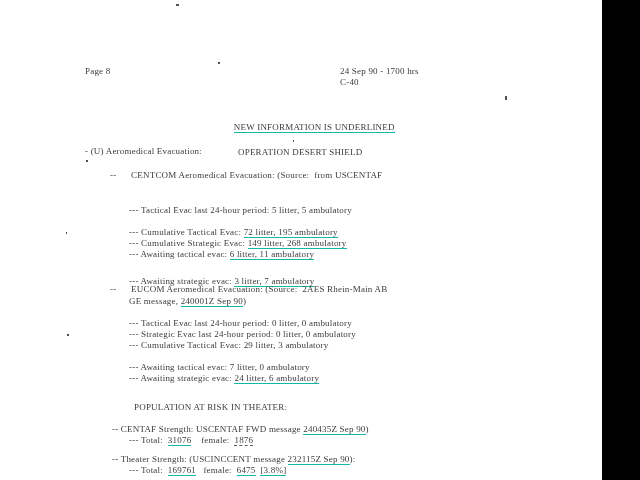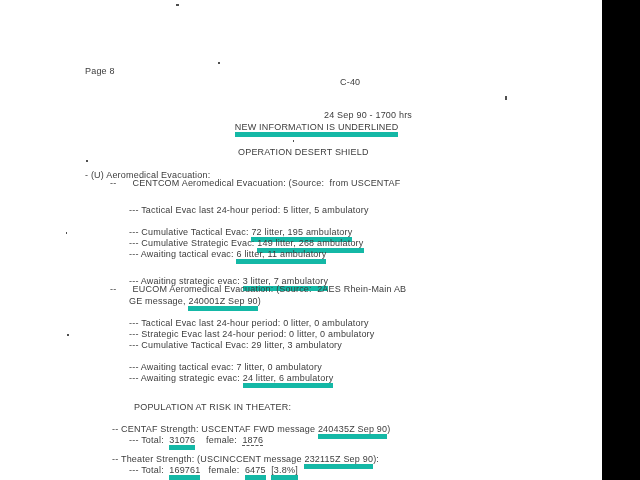--- a/index.html
+++ b/index.html
@@ -6,57 +6,57 @@
     margin: 0; padding: 0;
     width: 640px; height: 480px;
     overflow: hidden;
     background: #ffffff;
   }
   .screen {
     position: relative;
     width: 640px; height: 480px;
     background: #ffffff;
     overflow: hidden;
-    font-family: Liberation Sans, sans-serif;
+    font-family: Liberation Serif, serif;
     font-size: 9px;
     line-height: 11px;
     color: #3c3c3c;
   }
   .line {
     position: absolute;
     white-space: pre;
     letter-spacing: 0.2px;
   }
-  .u { border-bottom: 5px solid #14b8a6; }
+  .u { border-bottom: 1px solid #14b8a6; }
   .u-dashed { border-bottom: 1px dashed #5a5a5a; }
   .scan-strip {
     position: absolute;
     top: 0; right: 0;
     width: 38px; height: 480px;
     background: #000000;
   }
   .noise { position: absolute; background: #4f4f4f; }
 </style>
 </head>
 <body>
 
 <div class="screen">
 
   <div class="line" style="left:85px; top:66px;">Page 8</div>
-  <div class="line" style="left:324px; top:66px;margin-top:44px;">24 Sep 90 - 1700 hrs</div>
+  <div class="line" style="left:340px; top:66px;">24 Sep 90 - 1700 hrs</div>
   <div class="line" style="left:340px; top:77px;">C-40</div>
 
   <div class="line" style="left:238px; top:99px;margin-top:48px;">OPERATION DESERT SHIELD</div>
   <div class="line" style="left:224px; top:111px;">
     <span class="u">NEW INFORMATION IS UNDERLINED</span>
   </div>
 
-  <div class="line" style="left:85px; top:146px;margin-top:24px;">- (U) Aeromedical Evacuation:</div>
+  <div class="line" style="left:85px; top:146px;">- (U) Aeromedical Evacuation:</div>
 
-  <div class="line" style="left:110px; top:178px;text-align:center;">--      CENTCOM Aeromedical Evacuation: (Source:  from USCENTAF</div>
+  <div class="line" style="left:110px; top:170px;text-align:center;">--      CENTCOM Aeromedical Evacuation: (Source:  from USCENTAF</div>
 
   <div class="line" style="left:129px; top:205px;"><span>--- Tactical Evac last 24-hour period: 5 litter, 5 ambulatory</span></div>
   <div class="line" style="left:129px; top:227px;"><span>--- Cumulative Tactical Evac: </span><span class="u">72 litter, 195 ambulatory</span></div>
   <div class="line" style="left:129px; top:238px;"><span>--- Cumulative Strategic Evac: </span><span class="u">149 litter, 268 ambulatory</span></div>
   <div class="line" style="left:129px; top:249px;"><span>--- Awaiting tactical evac: </span><span class="u">6 litter, 11 ambulatory</span></div>
   <div class="line" style="left:129px; top:276px;"><span>--- Awaiting strategic evac: </span><span class="u">3 litter, 7 ambulatory</span></div>
 
   <div class="line" style="left:110px; top:284px;">--      EUCOM Aeromedical Evacuation: (Source:  2AES Rhein-Main AB</div>
   <div class="line" style="left:129px; top:296px;"><span>GE message, </span><span class="u">240001Z Sep 90</span><span>)</span></div>
 

